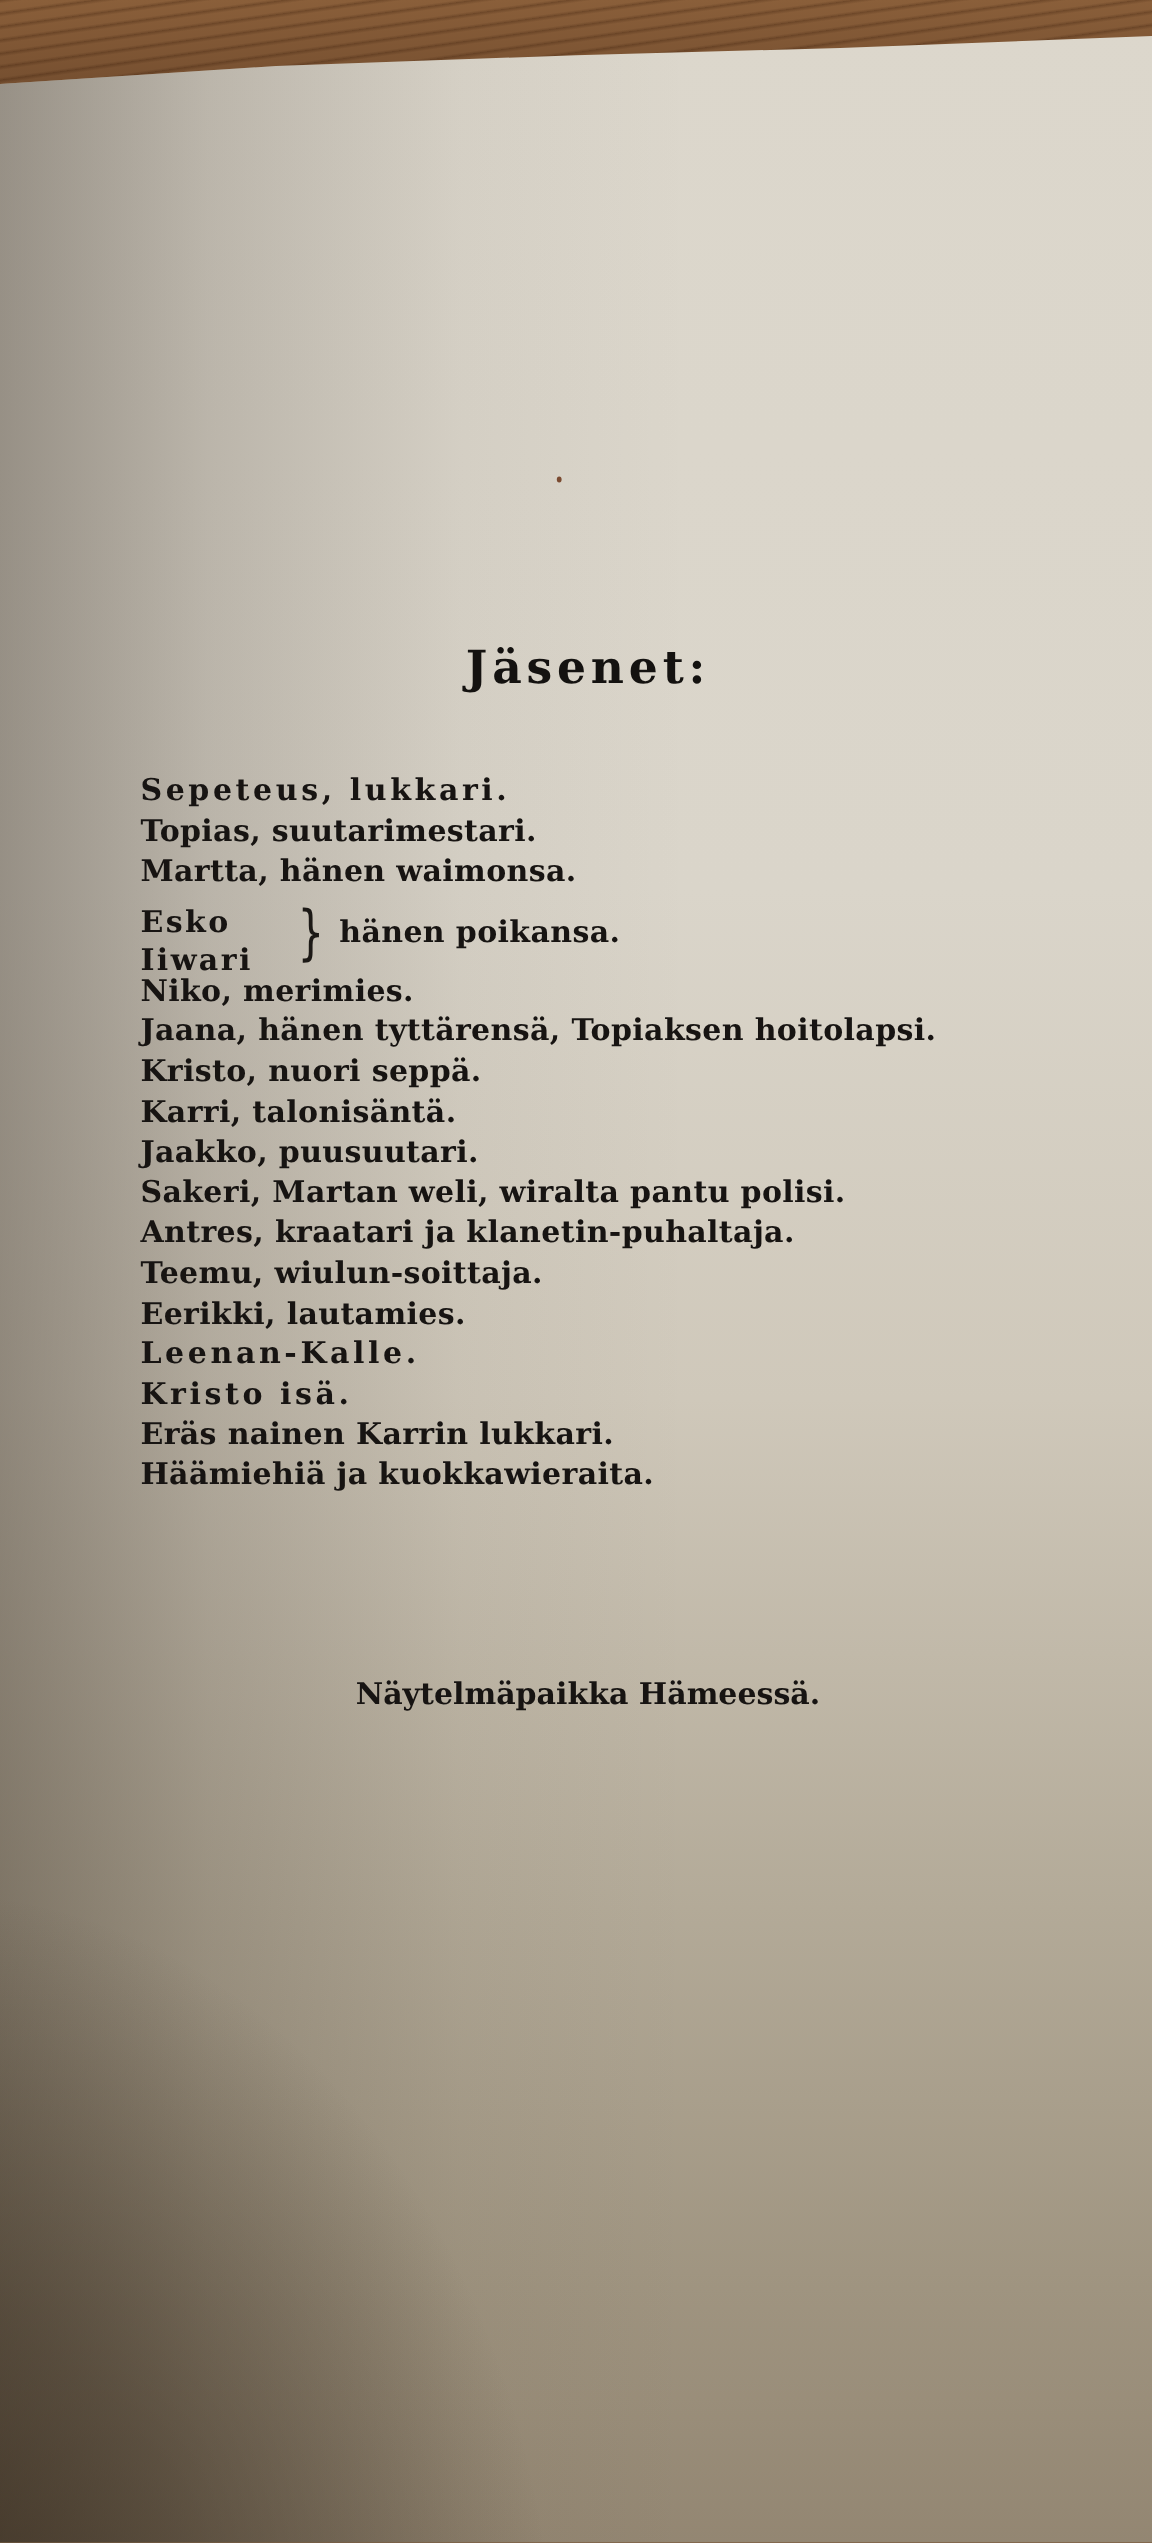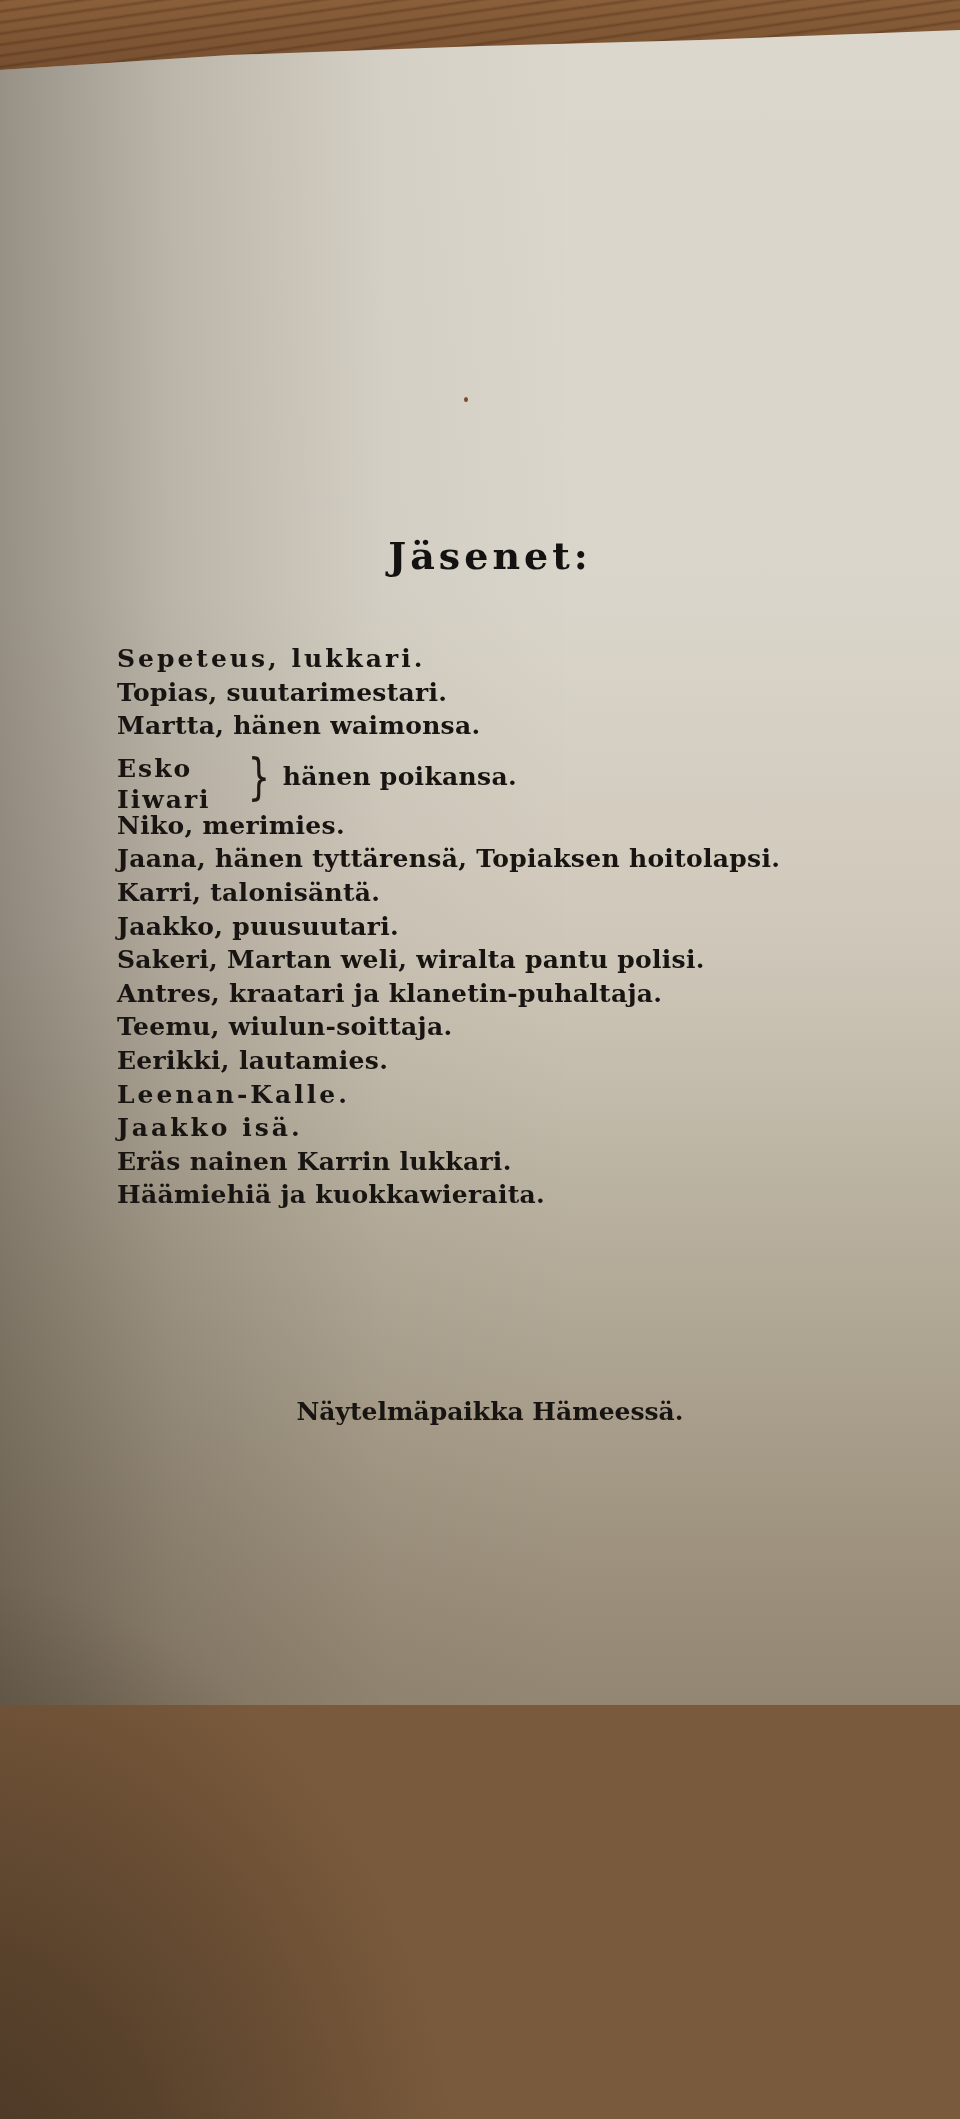--- a/index.html
+++ b/index.html
@@ -20,21 +20,21 @@
       left: 0; top: 0;
       width: 960px; height: 90px;
       background:
         repeating-linear-gradient(172deg, rgba(60,30,10,0.35) 0px, rgba(60,30,10,0.0) 3px, rgba(60,30,10,0.0) 9px, rgba(60,30,10,0.25) 11px),
         linear-gradient(180deg, #8a5f3a 0%, #7c5433 55%, #6e4a2d 100%);
     }
     
     .page {
       position: absolute;
       left: 0; top: 0;
-      width: 960px; height: 1705px;
+      width: 960px; height: 2119px;
       clip-path: polygon(0 70px, 230px 55px, 480px 46px, 700px 40px, 960px 30px, 960px 2119px, 0 2119px);
       background:
         linear-gradient(90deg, rgba(40,30,20,0.38) 0%, rgba(40,30,20,0.18) 18%, rgba(40,30,20,0.04) 40%, rgba(0,0,0,0) 60%),
         linear-gradient(180deg, #dcd7cc 0%, #dad5ca 35%, #cfc8ba 55%, #b3aa98 75%, #9f9480 90%, #938672 100%);
     }
     .page::after {
       
       content: "";
       position: absolute;
       left: 0; top: 1350px;
@@ -129,26 +129,27 @@
       <span class="names">
         <span>Esko</span>
         <span>Iiwari</span>
       </span>
       <span class="brace">}</span>
       <span>hänen poikansa.</span>
     </li>
 
     <li>Niko, merimies.</li>
     <li>Jaana, hänen tyttärensä, Topiaksen hoitolapsi.</li>
+    <li>Kristo, nuori seppä.</li>
     <li>Karri, talonisäntä.</li>
     <li>Jaakko, puusuutari.</li>
     <li>Sakeri, Martan weli, wiralta pantu polisi.</li>
     <li>Antres, kraatari ja klanetin-puhaltaja.</li>
     <li>Teemu, wiulun-soittaja.</li>
     <li>Eerikki, lautamies.</li>
     <li class="spaced">Leenan-Kalle.</li>
-    <li class="spaced">Jaakko isä.</li>
+    <li class="spaced">Kristo isä.</li>
     <li>Eräs nainen Karrin lukkari.</li>
     <li>Häämiehiä ja kuokkawieraita.</li>
   </ul>
 
   <p class="footer">Näytelmäpaikka Hämeessä.</p>
 </div>
 
 </body></html>

